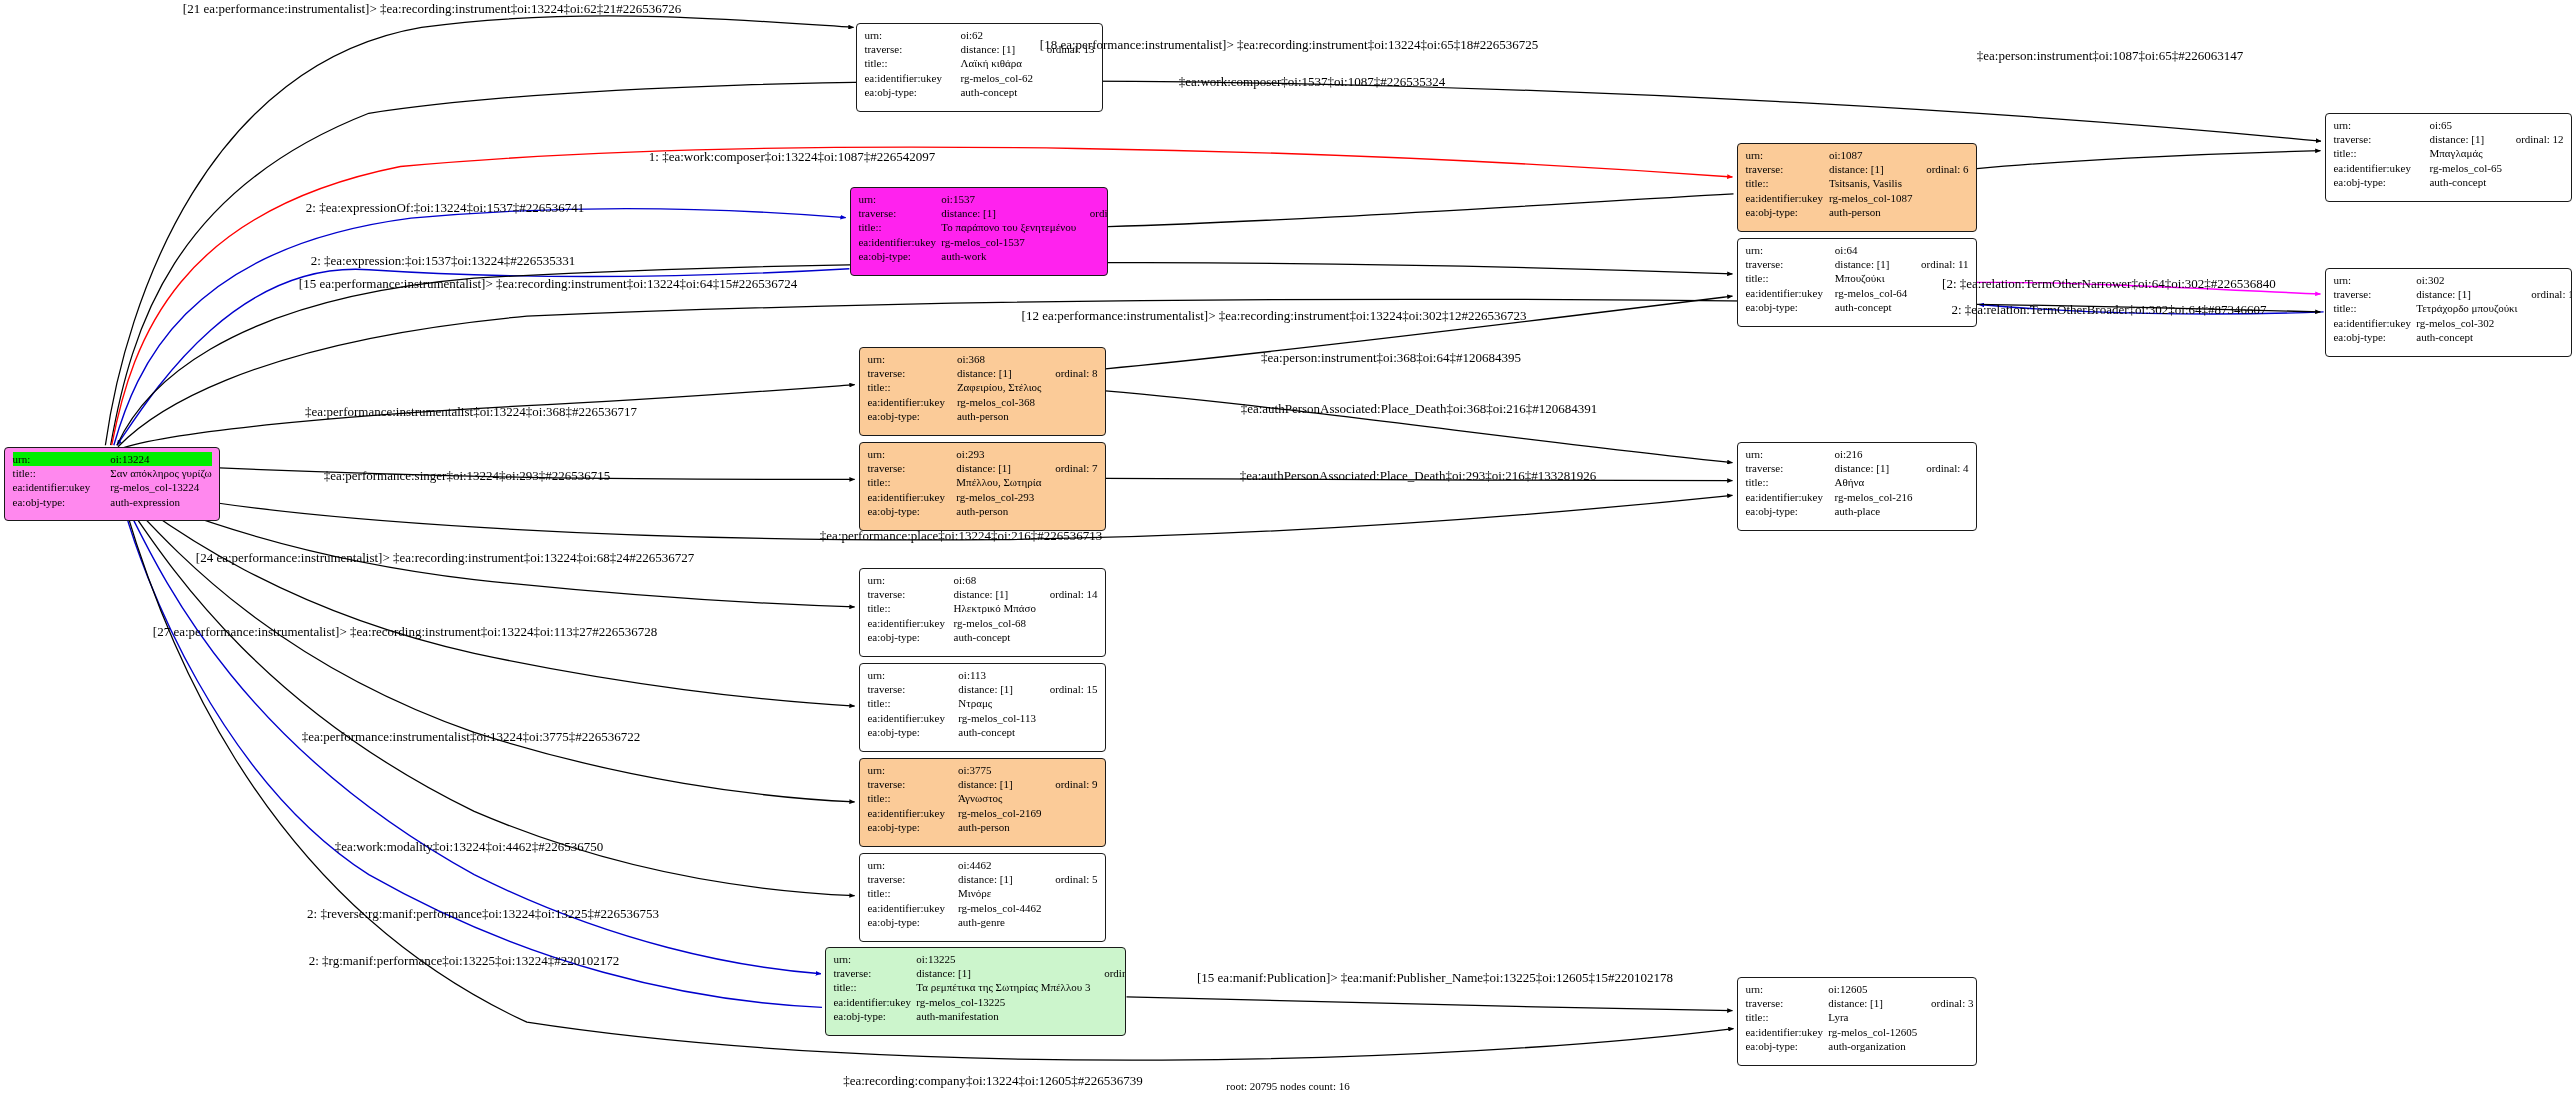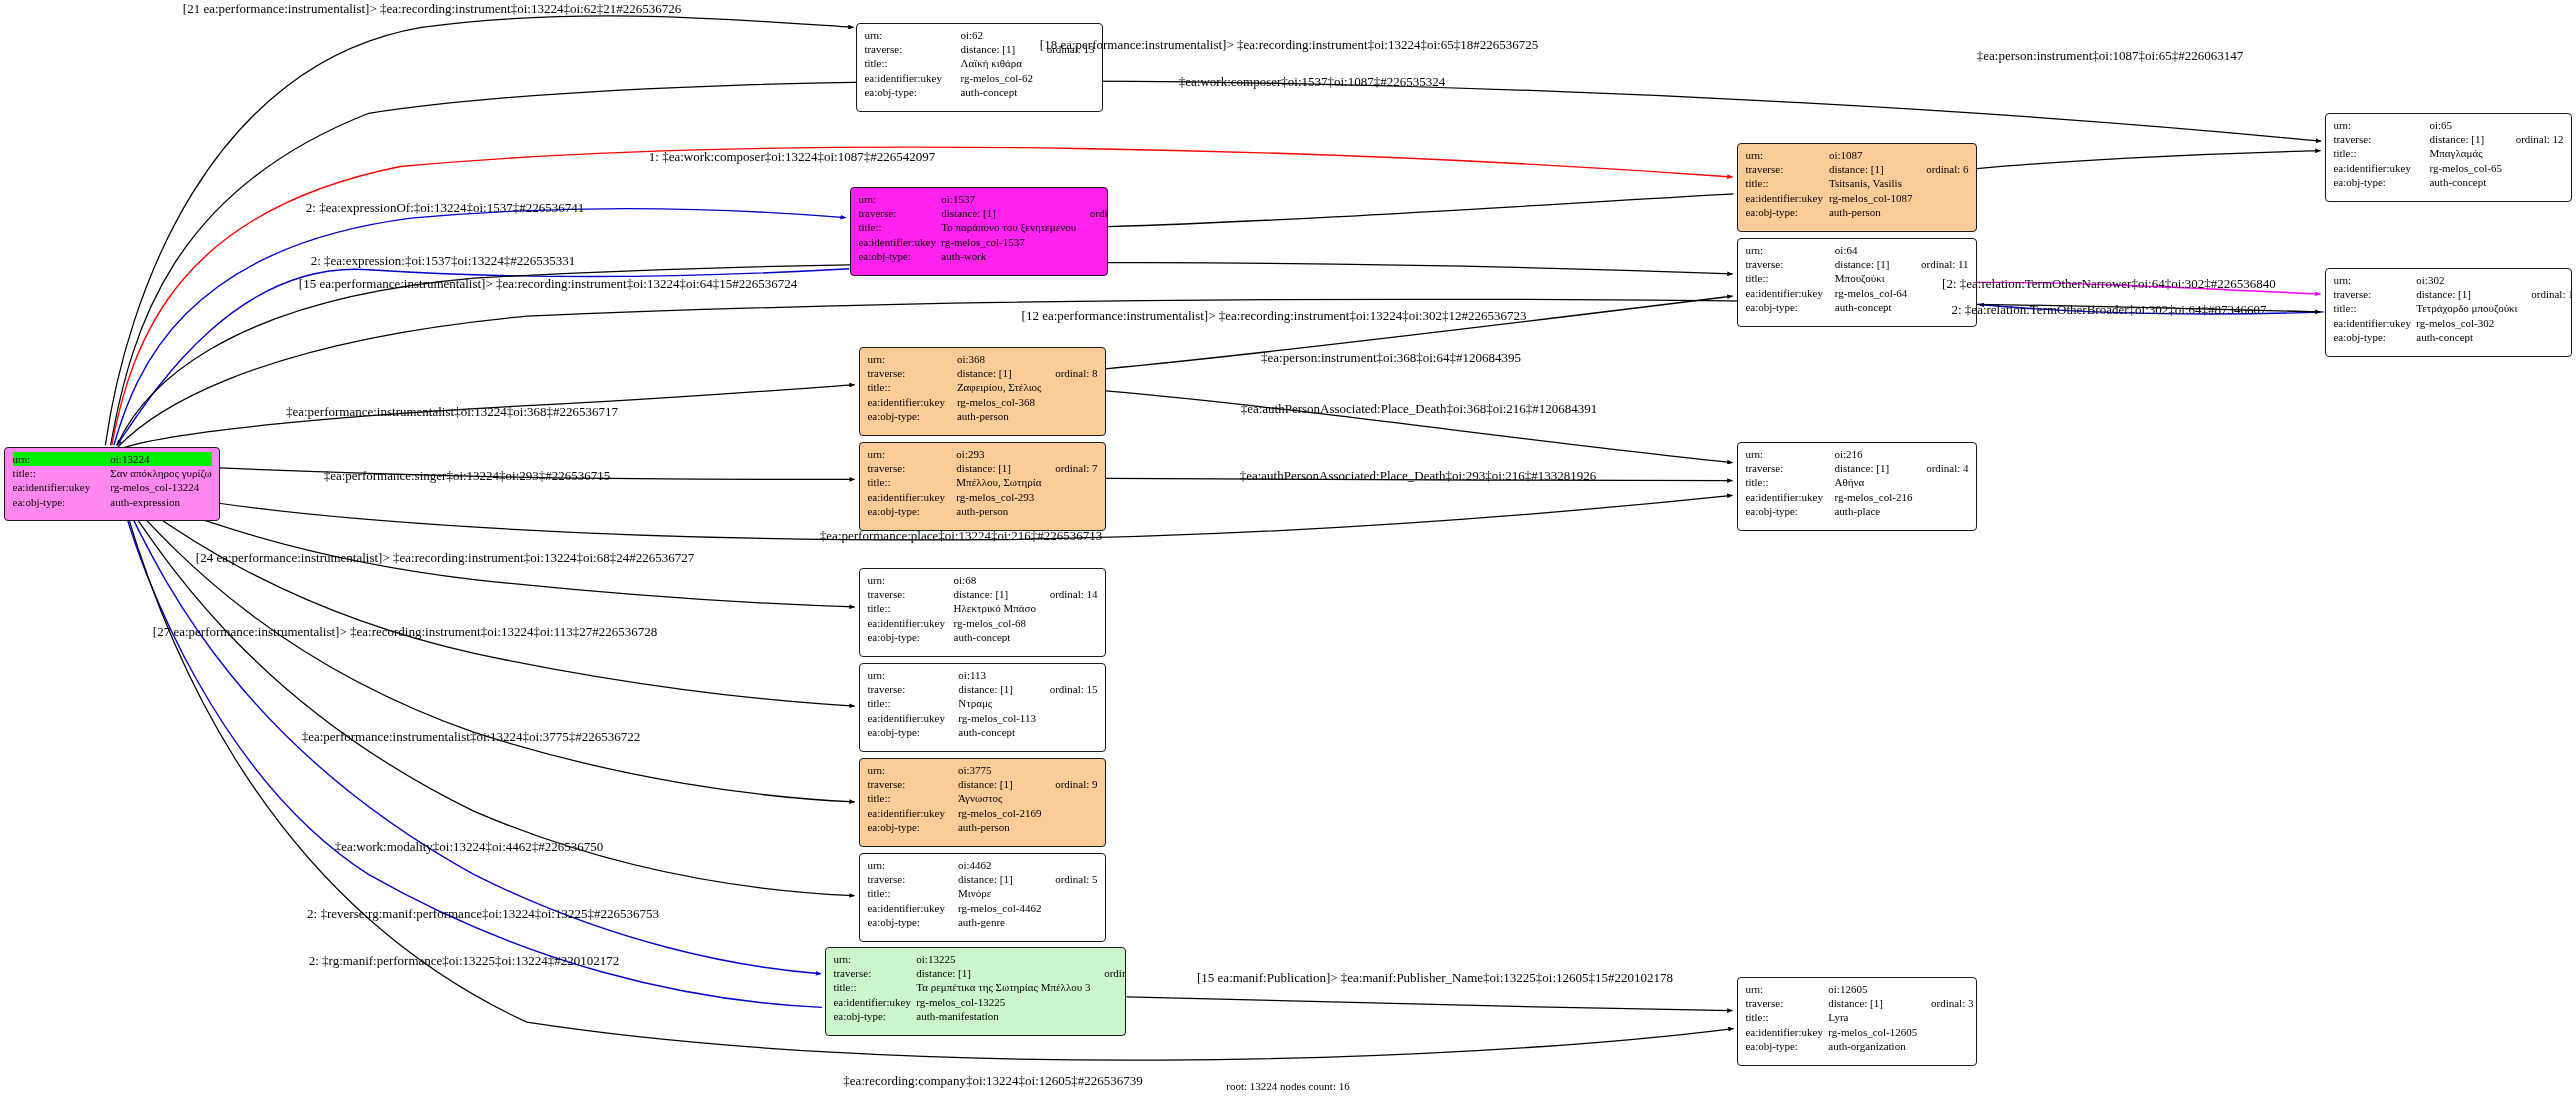--- a/index.html
+++ b/index.html
@@ -657,30 +657,30 @@
   <div class="edge-label" style="left:792px; top:149px;">1: ‡ea:work:composer‡oi:13224‡oi:1087‡#226542097</div>
   <div class="edge-label" style="left:2110px; top:48px;">‡ea:person:instrument‡oi:1087‡oi:65‡#226063147</div>
   <div class="edge-label" style="left:445px; top:200px;">2: ‡ea:expressionOf:‡oi:13224‡oi:1537‡#226536741</div>
   <div class="edge-label" style="left:1312px; top:74px;">‡ea:work:composer‡oi:1537‡oi:1087‡#226535324</div>
   <div class="edge-label" style="left:443px; top:253px;">2: ‡ea:expression:‡oi:1537‡oi:13224‡#226535331</div>
   <div class="edge-label" style="left:548px; top:276px;">[15 ea:performance:instrumentalist]&gt; ‡ea:recording:instrument‡oi:13224‡oi:64‡15#226536724</div>
   <div class="edge-label" style="left:2109px; top:276px;">[2: ‡ea:relation:TermOtherNarrower‡oi:64‡oi:302‡#226536840</div>
   <div class="edge-label" style="left:2109px; top:302px;">2: ‡ea:relation:TermOtherBroader‡oi:302‡oi:64‡#87346607</div>
   <div class="edge-label" style="left:1274px; top:308px;">[12 ea:performance:instrumentalist]&gt; ‡ea:recording:instrument‡oi:13224‡oi:302‡12#226536723</div>
   <div class="edge-label" style="left:1391px; top:350px;">‡ea:person:instrument‡oi:368‡oi:64‡#120684395</div>
-  <div class="edge-label" style="left:452px; top:404px;">‡ea:performance:instrumentalist‡oi:13224‡oi:368‡#226536717</div>
+  <div class="edge-label" style="left:471px; top:404px;">‡ea:performance:instrumentalist‡oi:13224‡oi:368‡#226536717</div>
   <div class="edge-label" style="left:1419px; top:401px;">‡ea:authPersonAssociated:Place_Death‡oi:368‡oi:216‡#120684391</div>
   <div class="edge-label" style="left:467px; top:468px;">‡ea:performance:singer‡oi:13224‡oi:293‡#226536715</div>
   <div class="edge-label" style="left:1418px; top:468px;">‡ea:authPersonAssociated:Place_Death‡oi:293‡oi:216‡#133281926</div>
   <div class="edge-label" style="left:961px; top:528px;">‡ea:performance:place‡oi:13224‡oi:216‡#226536713</div>
   <div class="edge-label" style="left:405px; top:550px;margin-left:40px;">[24 ea:performance:instrumentalist]&gt; ‡ea:recording:instrument‡oi:13224‡oi:68‡24#226536727</div>
   <div class="edge-label" style="left:405px; top:624px;">[27 ea:performance:instrumentalist]&gt; ‡ea:recording:instrument‡oi:13224‡oi:113‡27#226536728</div>
   <div class="edge-label" style="left:471px; top:729px;">‡ea:performance:instrumentalist‡oi:13224‡oi:3775‡#226536722</div>
   <div class="edge-label" style="left:469px; top:839px;">‡ea:work:modality‡oi:13224‡oi:4462‡#226536750</div>
   <div class="edge-label" style="left:483px; top:906px;">2: ‡reverse:rg:manif:performance‡oi:13224‡oi:13225‡#226536753</div>
   <div class="edge-label" style="left:464px; top:953px;">2: ‡rg:manif:performance‡oi:13225‡oi:13224‡#220102172</div>
   <div class="edge-label" style="left:1423px; top:970px;margin-left:12px;">[15 ea:manif:Publication]&gt; ‡ea:manif:Publisher_Name‡oi:13225‡oi:12605‡15#220102178</div>
   <div class="edge-label" style="left:993px; top:1073px;">‡ea:recording:company‡oi:13224‡oi:12605‡#226536739</div>
 
-  <div class="footer" style="left:1288px; top:1080px;">root: 13224 nodes count: 16</div>
+  <div class="footer" style="left:1288px; top:1080px;">root: 20795 nodes count: 16</div>
 
 </div>
 
 
 </body></html>

